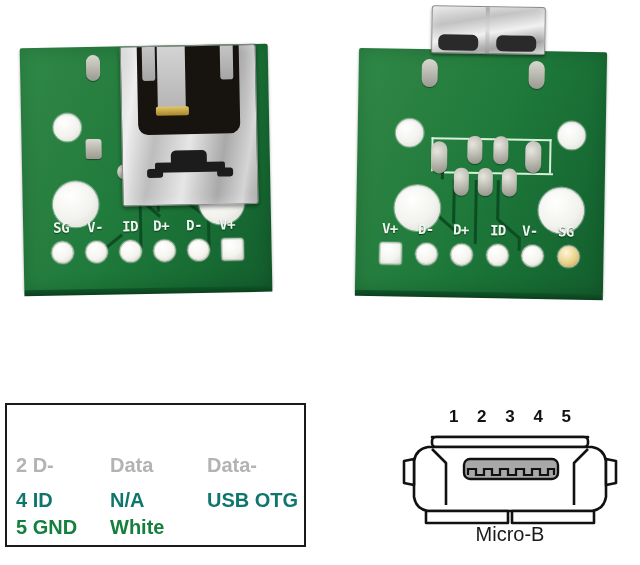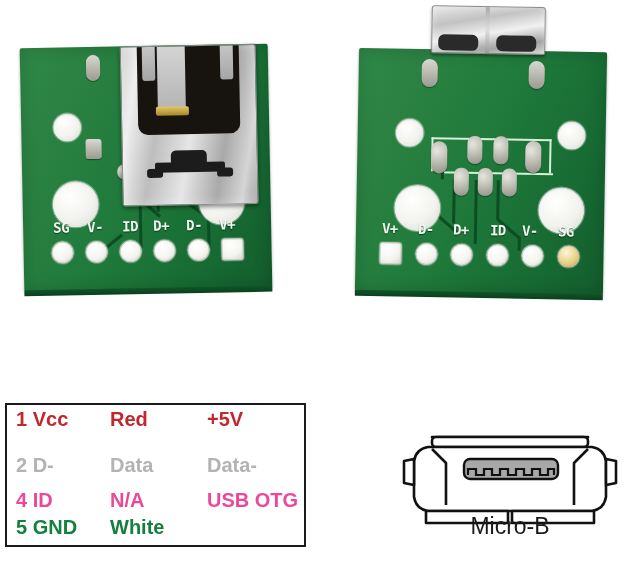--- a/index.html
+++ b/index.html
@@ -133,22 +133,22 @@
 
   
   .microb{position:absolute;left:390px;top:405px;width:240px;height:155px;}
   .pinnums{
     position:absolute;left:0;top:2px;width:240px;
     text-align:center;font-size:17px;font-weight:bold;color:#111;
     letter-spacing:7px;text-indent:7px;
     font-family:"Liberation Sans", sans-serif;
   }
   .microb-caption{
-    position:absolute;left:0;top:108px;width:240px;text-align:center;
-    font-size:23px;color:#1a1a1a;font-family:"Liberation Sans", sans-serif;
+    position:absolute;left:0;top:118px;width:240px;text-align:center;
+    font-size:20px;color:#1a1a1a;font-family:"Liberation Sans", sans-serif;
   }
   .microb-svg{position:absolute;left:12px;top:20px;}
 </style>
 </head>
 <body>
 
 <div class="stage">
 
   <div class="board">
     <div class="pcb left">
@@ -256,47 +256,43 @@
       <div class="micro-shell">
         <div class="micro-seam"></div>
         <div class="micro-dark" style="left:6px;width:40px;"></div>
         <div class="micro-dark" style="left:64px;width:40px;"></div>
       </div>
     </div>
   </div>
 
   <div class="table">
 
-    <div class="trow" style="top: 0px; color: rgb(193, 39, 45);">
-      <span class="c1">1 Vcc</span>
-      <span class="c2">Red</span>
-      <span class="c3">+5V</span>
-    </div>
 
     <div class="trow" style="top: 27px; color: rgb(179, 179, 179); margin-top: 19px;">
       <span class="c1">2 D-</span>
       <span class="c2">Data</span>
       <span class="c3">Data-</span>
     </div>
 
 
-    <div class="trow" style="top: 81px; color: #ec4899;">
+    <div class="trow" style="top: 81px; color: #0f766e;">
       <span class="c1">4 ID</span>
       <span class="c2">N/A</span>
       <span class="c3">USB OTG ID</span>
     </div>
 
     <div class="trow" style="top: 108px; color: #15803d;">
       <span class="c1">5 GND</span>
       <span class="c2">White</span>
     </div>
   </div>
 
   <div class="microb">
 
+    <div class="pinnums">1 2 3 4 5</div>
 
     <svg class="microb-svg" width="216" height="100" viewBox="0 0 216 100">
       <g fill="#ffffff" stroke="#111111" stroke-width="2.6" stroke-linejoin="round">
 
         <path d="M36 18 L180 18 L186 12 L30 12 Z"></path>
         <rect x="30" y="12" width="156" height="10" rx="4"></rect>
 
         <path d="M26 22 Q14 24 12 36 L12 72 Q14 84 26 86 L190 86 Q202 84 204 72 L204 36 Q202 24 190 22 Z"></path>
 
         <path d="M12 34 L2 36 L2 58 L12 60 Z"></path>

